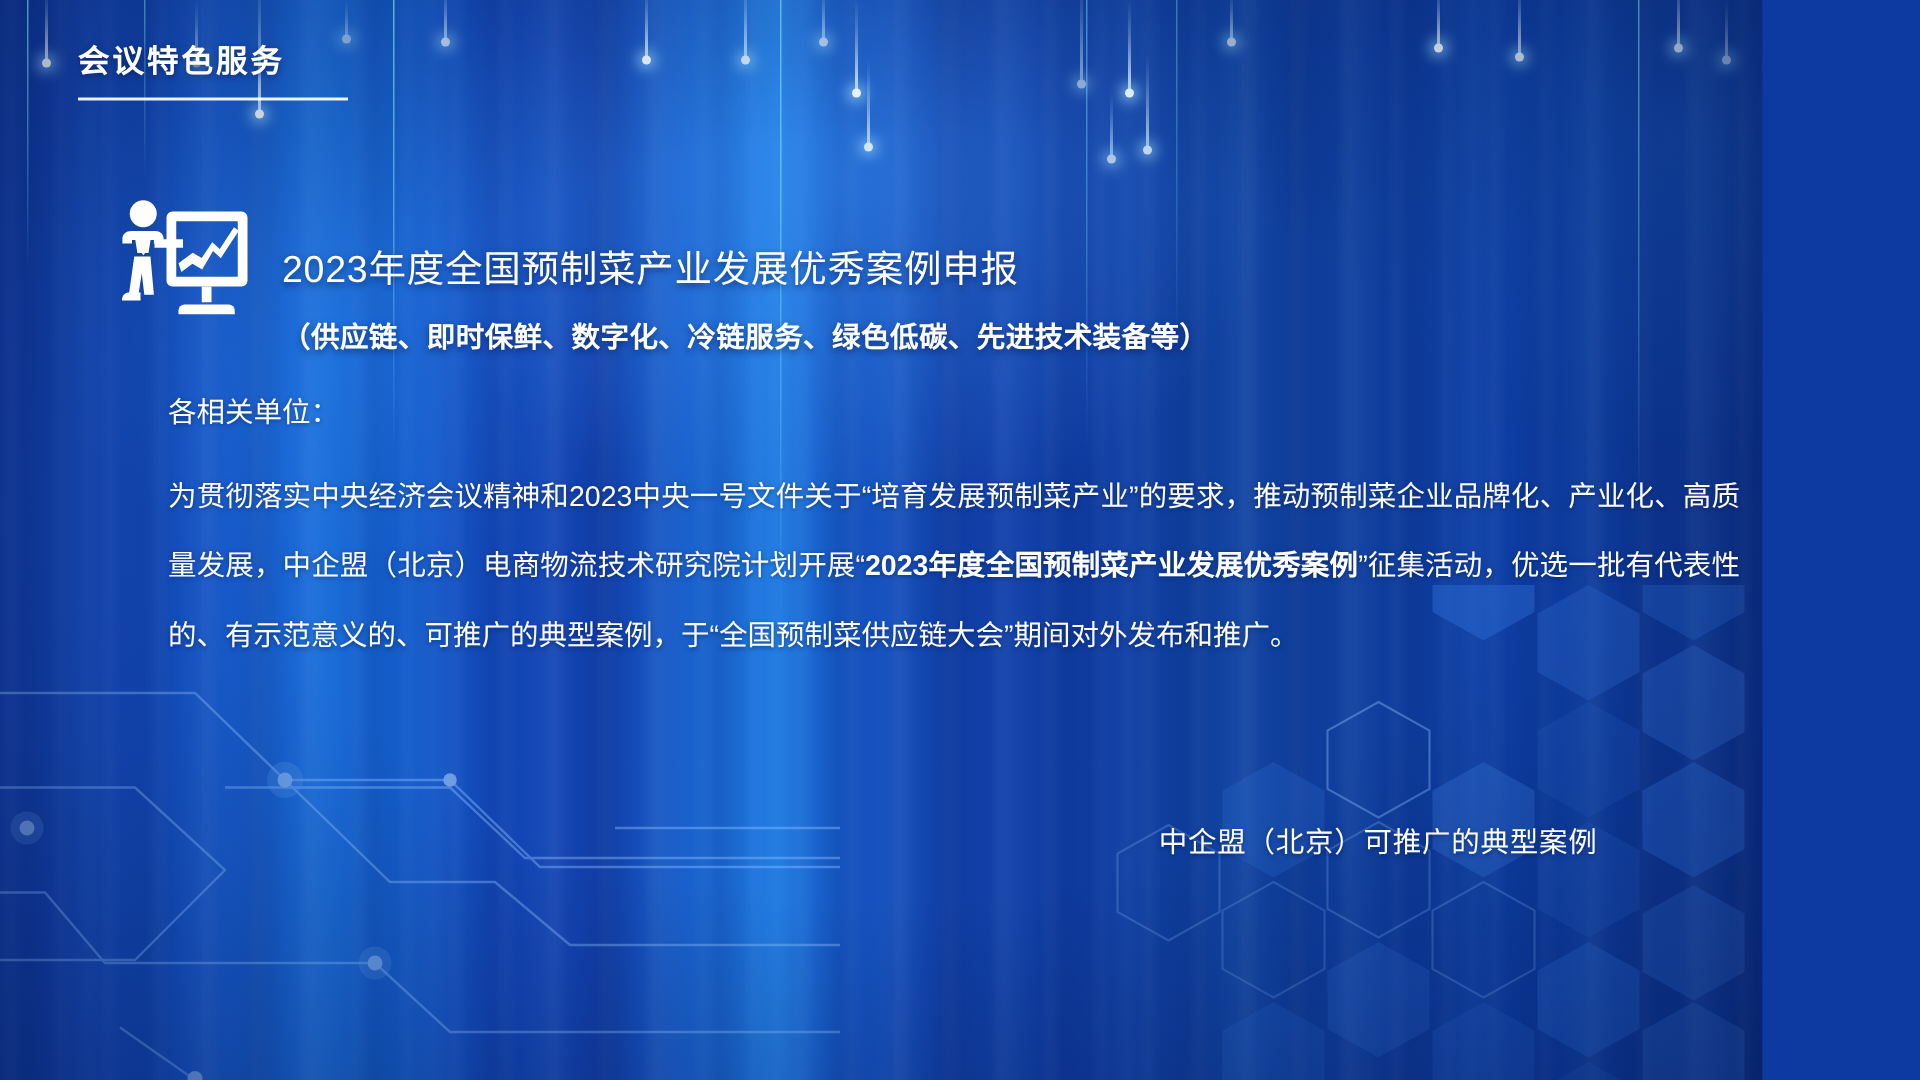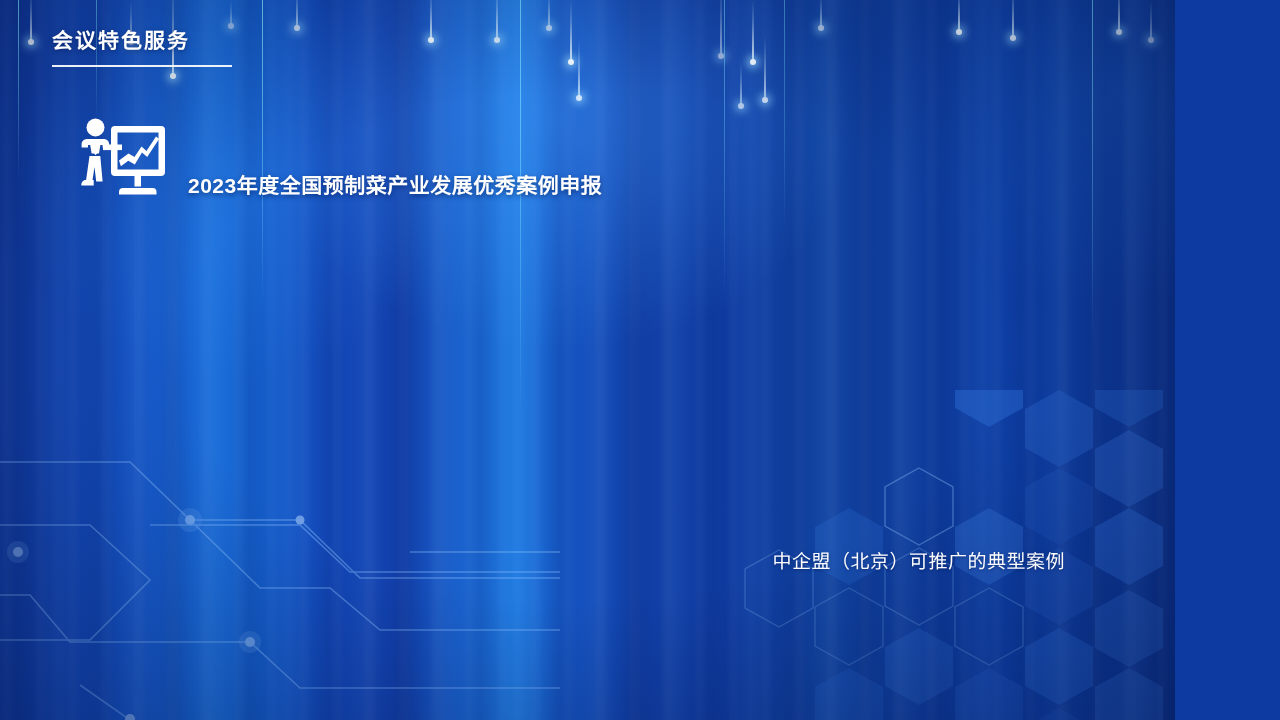--- a/index.html
+++ b/index.html
@@ -93,21 +93,21 @@
     color:#ffffff; font-size:21px; font-weight:bold; letter-spacing:2px;
     text-shadow:0 1px 4px rgba(0,20,70,.55);
   }
   .header-rule { margin-top:11px; width:180px; height:2px; background:rgba(255,255,255,.92); }
 
   
   .banner { position:absolute; left:74px; top:112px; display:flex; align-items:center; gap:18px; }
   .banner-icon { width:96px; height:96px; flex:0 0 96px; }
   .banner-text { padding-top:2px; }
   .banner-line1 {
-    color:#ffffff; font-size:21px; font-weight:bold; letter-spacing:.5px; white-space:nowrap;
+    color:#ffffff; font-size:25px; font-weight:normal; letter-spacing:.5px; white-space:nowrap;
     text-shadow:0 2px 5px rgba(0,25,85,.6);
     margin-top:45px;
   }
   .banner-line2 {
     margin-top:14px; color:#ffffff; font-size:19px; font-weight:bold; letter-spacing:.3px; white-space:nowrap;
     text-shadow:0 2px 5px rgba(0,25,85,.6);
   }
 
   
   .body-block { position:absolute; left:112px; top:262px; width:1048px; }
@@ -244,19 +244,24 @@
       <path d="M41 14 h46 a4 4 0 0 1 4 4 v42 a4 4 0 0 1 -4 4 H41 a4 4 0 0 1 -4 -4 V18 a4 4 0 0 1 4 -4 z
                M43.5 20.5 v37 h41 v-37 z"></path>
 
       <path d="M60.5 64 h6.5 v10.5 h-6.5 z"></path>
       <path d="M49 76 h29.5 a4 4 0 0 1 4 4 v2.5 H45 V80 a4 4 0 0 1 4 -4 z"></path>
 
       <path d="M45 48.5 l9.5 -7 6 3.5 7 -10.5 5 4.5 9.5 -14.5 3.2 2.3 -12 18.3 -5.2 -4.7 -7.2 12.2 -6.5 -3.8 -7.4 5.5 z"></path>
     </svg>
     <div class="banner-text">
       <div class="banner-line1">2023年度全国预制菜产业发展优秀案例申报</div>
+      <div class="banner-line2">（供应链、即时保鲜、数字化、冷链服务、绿色低碳、先进技术装备等）</div>
     </div>
   </div>
 
+  <div class="body-block">
+    <div class="salutation">各相关单位：</div>
+    <div class="para"><span>为贯彻落实中央经济会议精神和2023中央一号文件关于“培育发展预制菜产业”的要求，推动预制菜企业品牌化、产业化、高质量发展，中企盟（北京）电商物流技术研究院计划开展“</span><b>2023年度全国预制菜产业发展优秀案例</b><span>”征集活动，优选一批有代表性的、有示范意义的、可推广的典型案例，于“全国预制菜供应链大会”期间对外发布和推广。</span></div>
+  </div>
 
   <div class="signature">中企盟（北京）可推广的典型案例</div>
 
 </div>
 
 </body></html>

